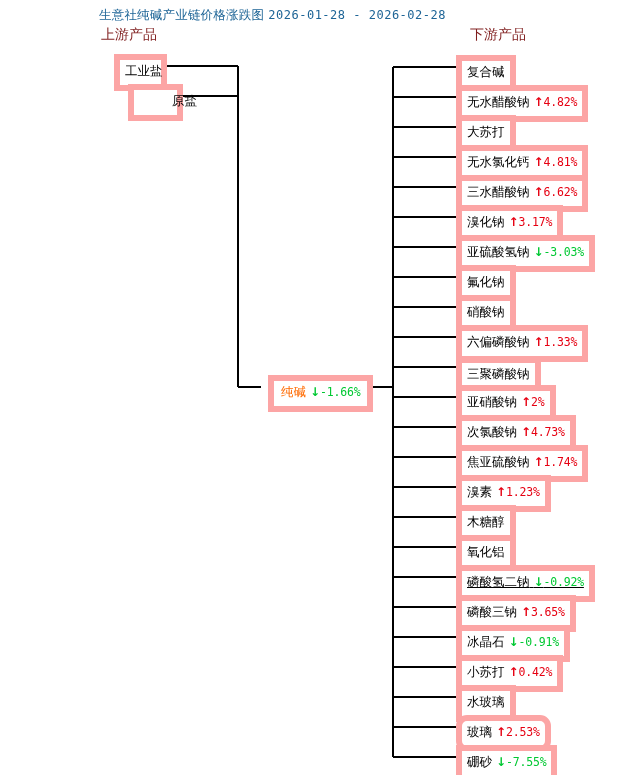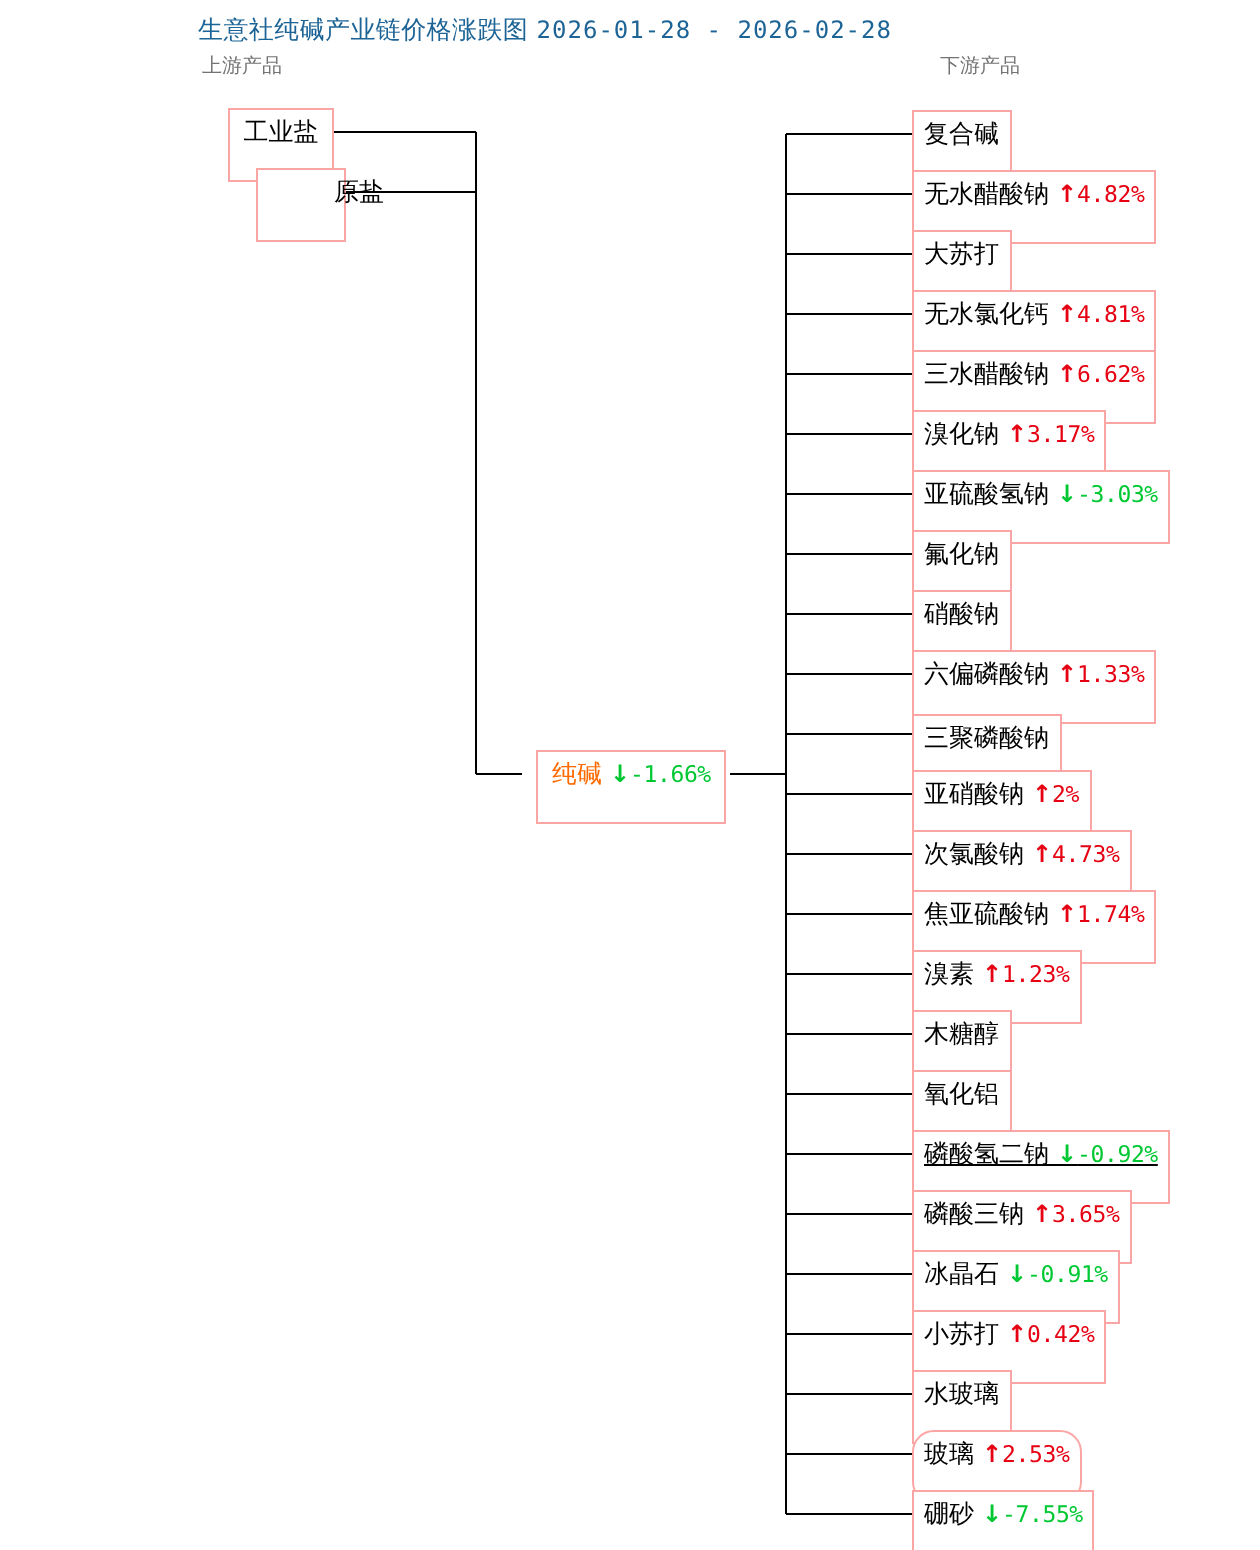--- a/index.html
+++ b/index.html
@@ -29,32 +29,32 @@
   #chart-title .title-date {
     font-family: "DejaVu Sans Mono", "Liberation Mono", monospace;
     font-size: 12px;
     letter-spacing: 0.5px;
     margin-top: 24px;
   }
 
   
   .col-heading {
     position: absolute;
-    font-size: 10px;
-    color: #737373;
+    font-size: 14px;
+    color: #7f1d1d;
     white-space: nowrap;
   }
   #upstream-heading { left: 101px; top: 26px; }
   #downstream-heading { left: 470px; top: 26px; }
 
   
   .node {
     position: absolute;
     box-sizing: border-box;
-    border: 1px solid #fca5a5;
+    border: 6px solid #fca5a5;
     background: #ffffff;
     height: 37px;
     line-height: 22px;
     padding: 0 5px;
     font-size: 12.5px;
     white-space: nowrap;
     color: #000000;
   }
   .node .node-label { color: #000000; }
 

